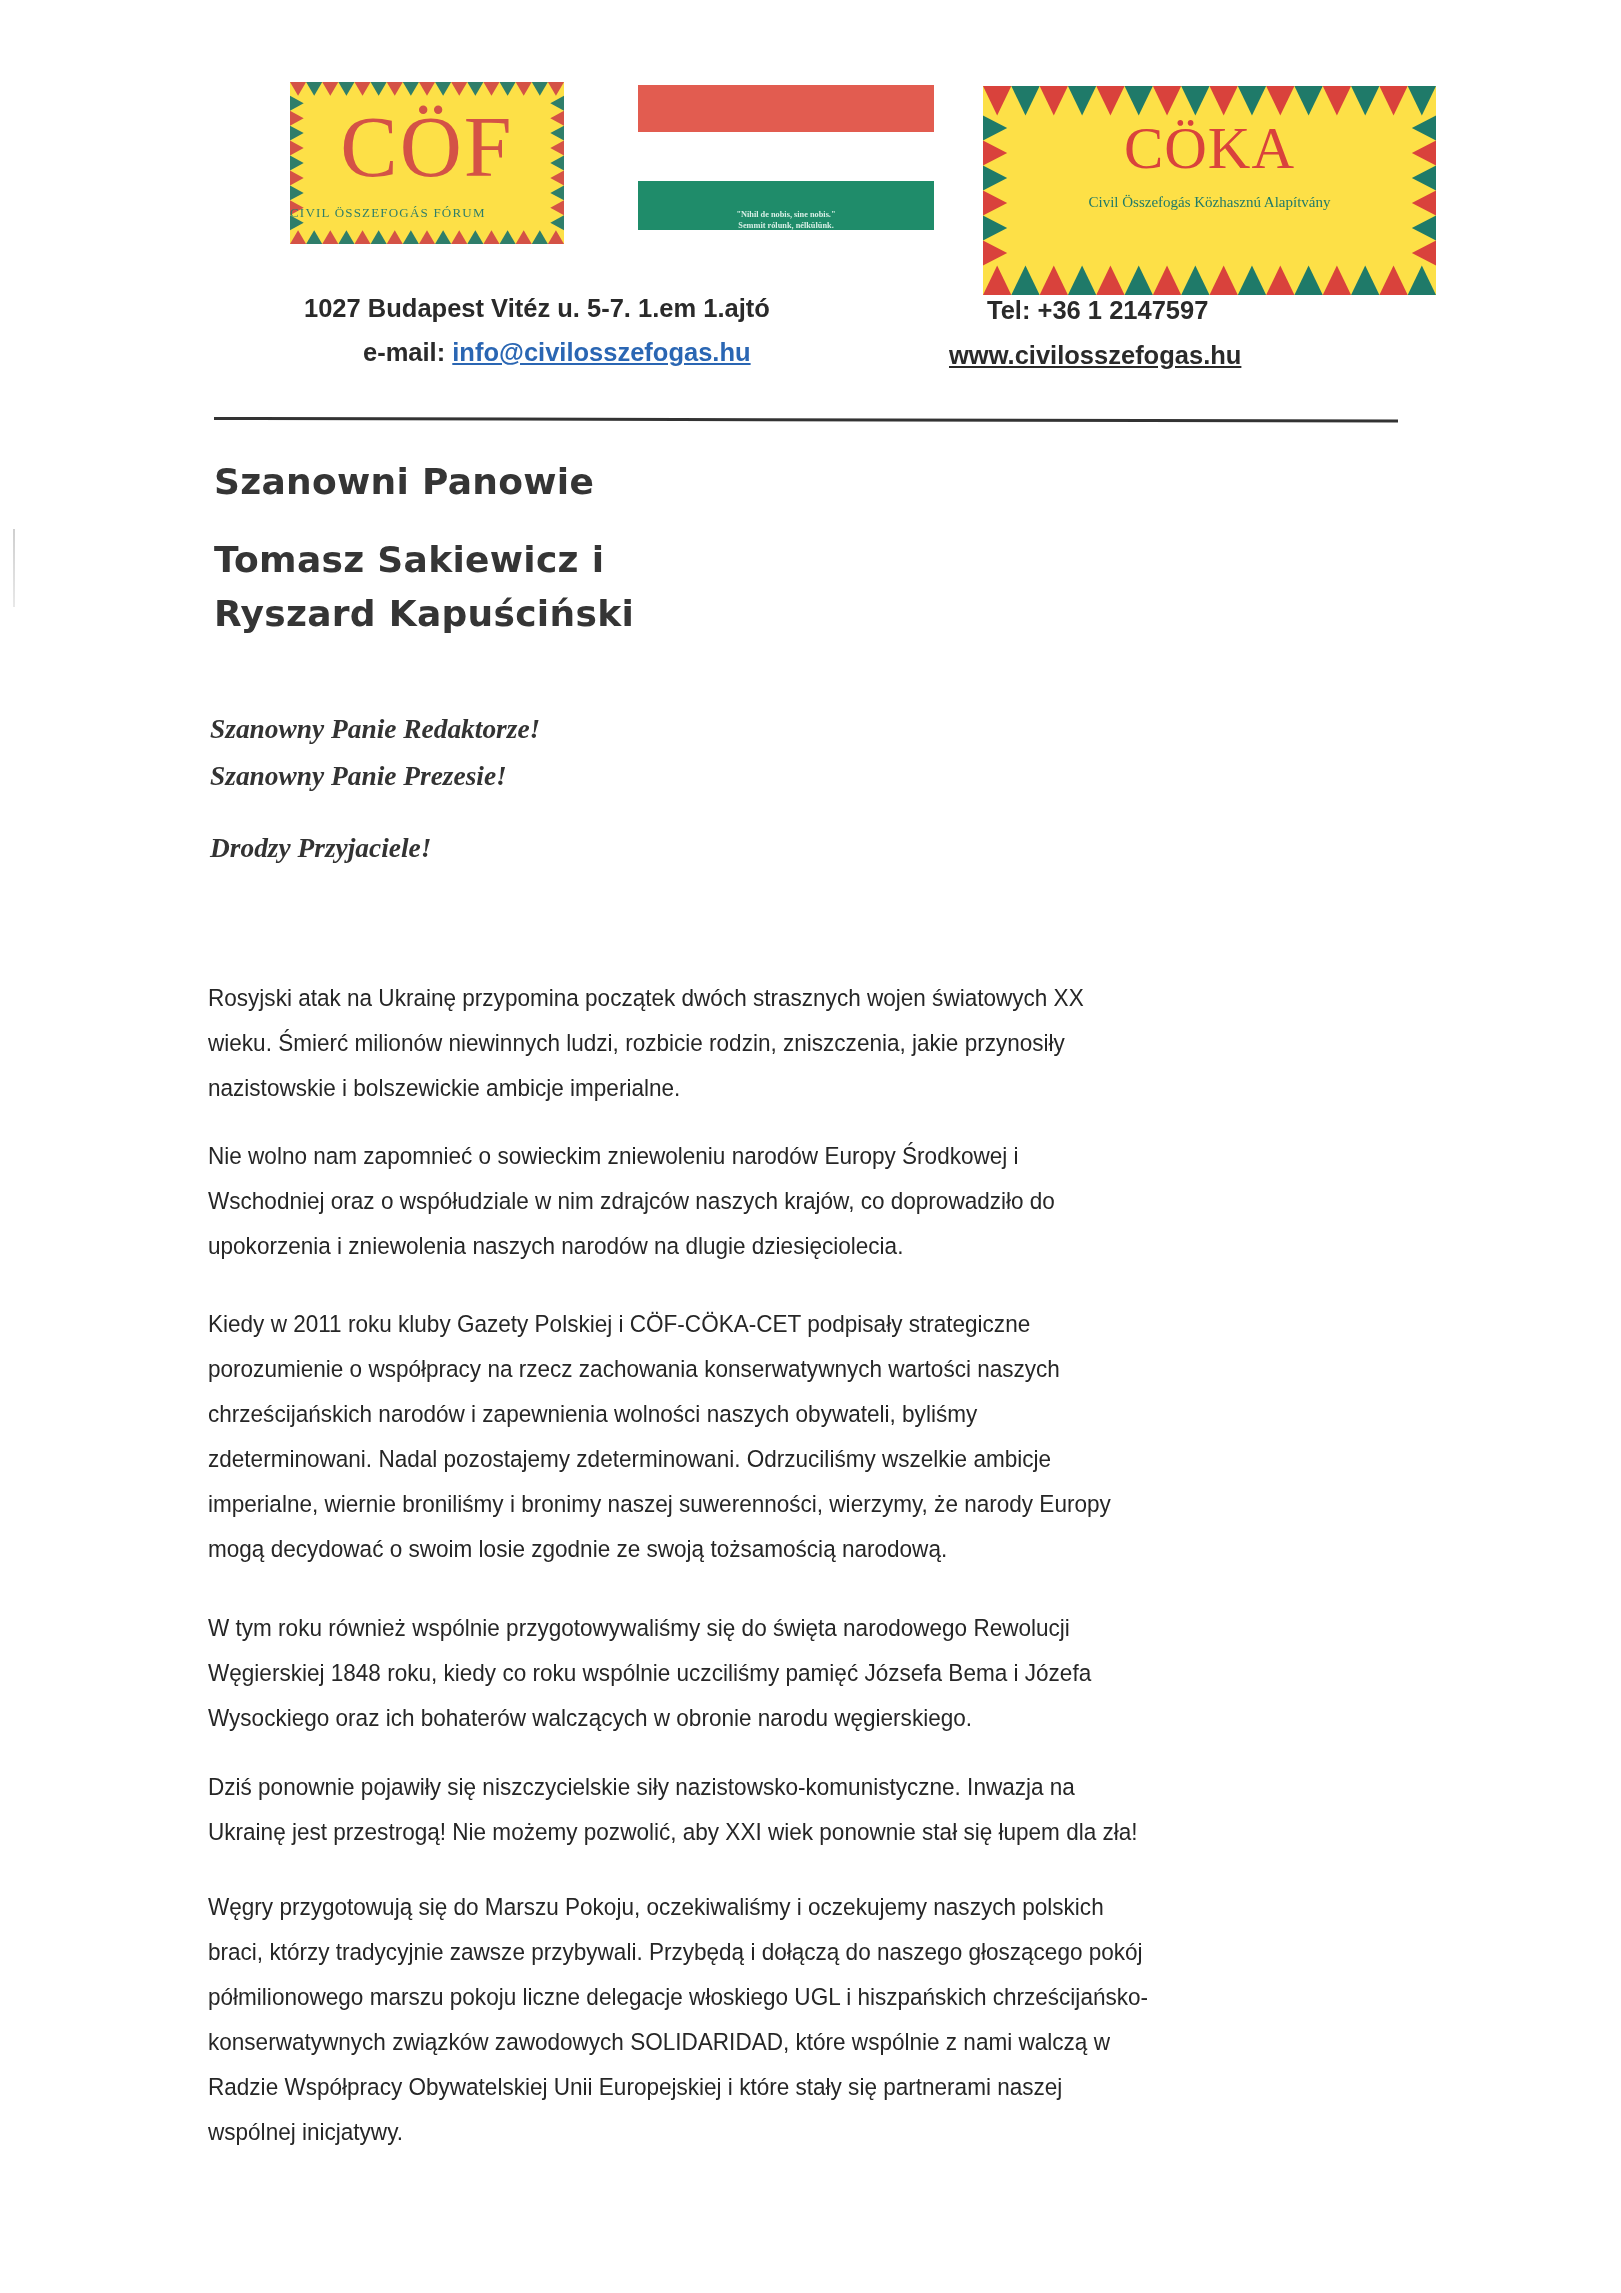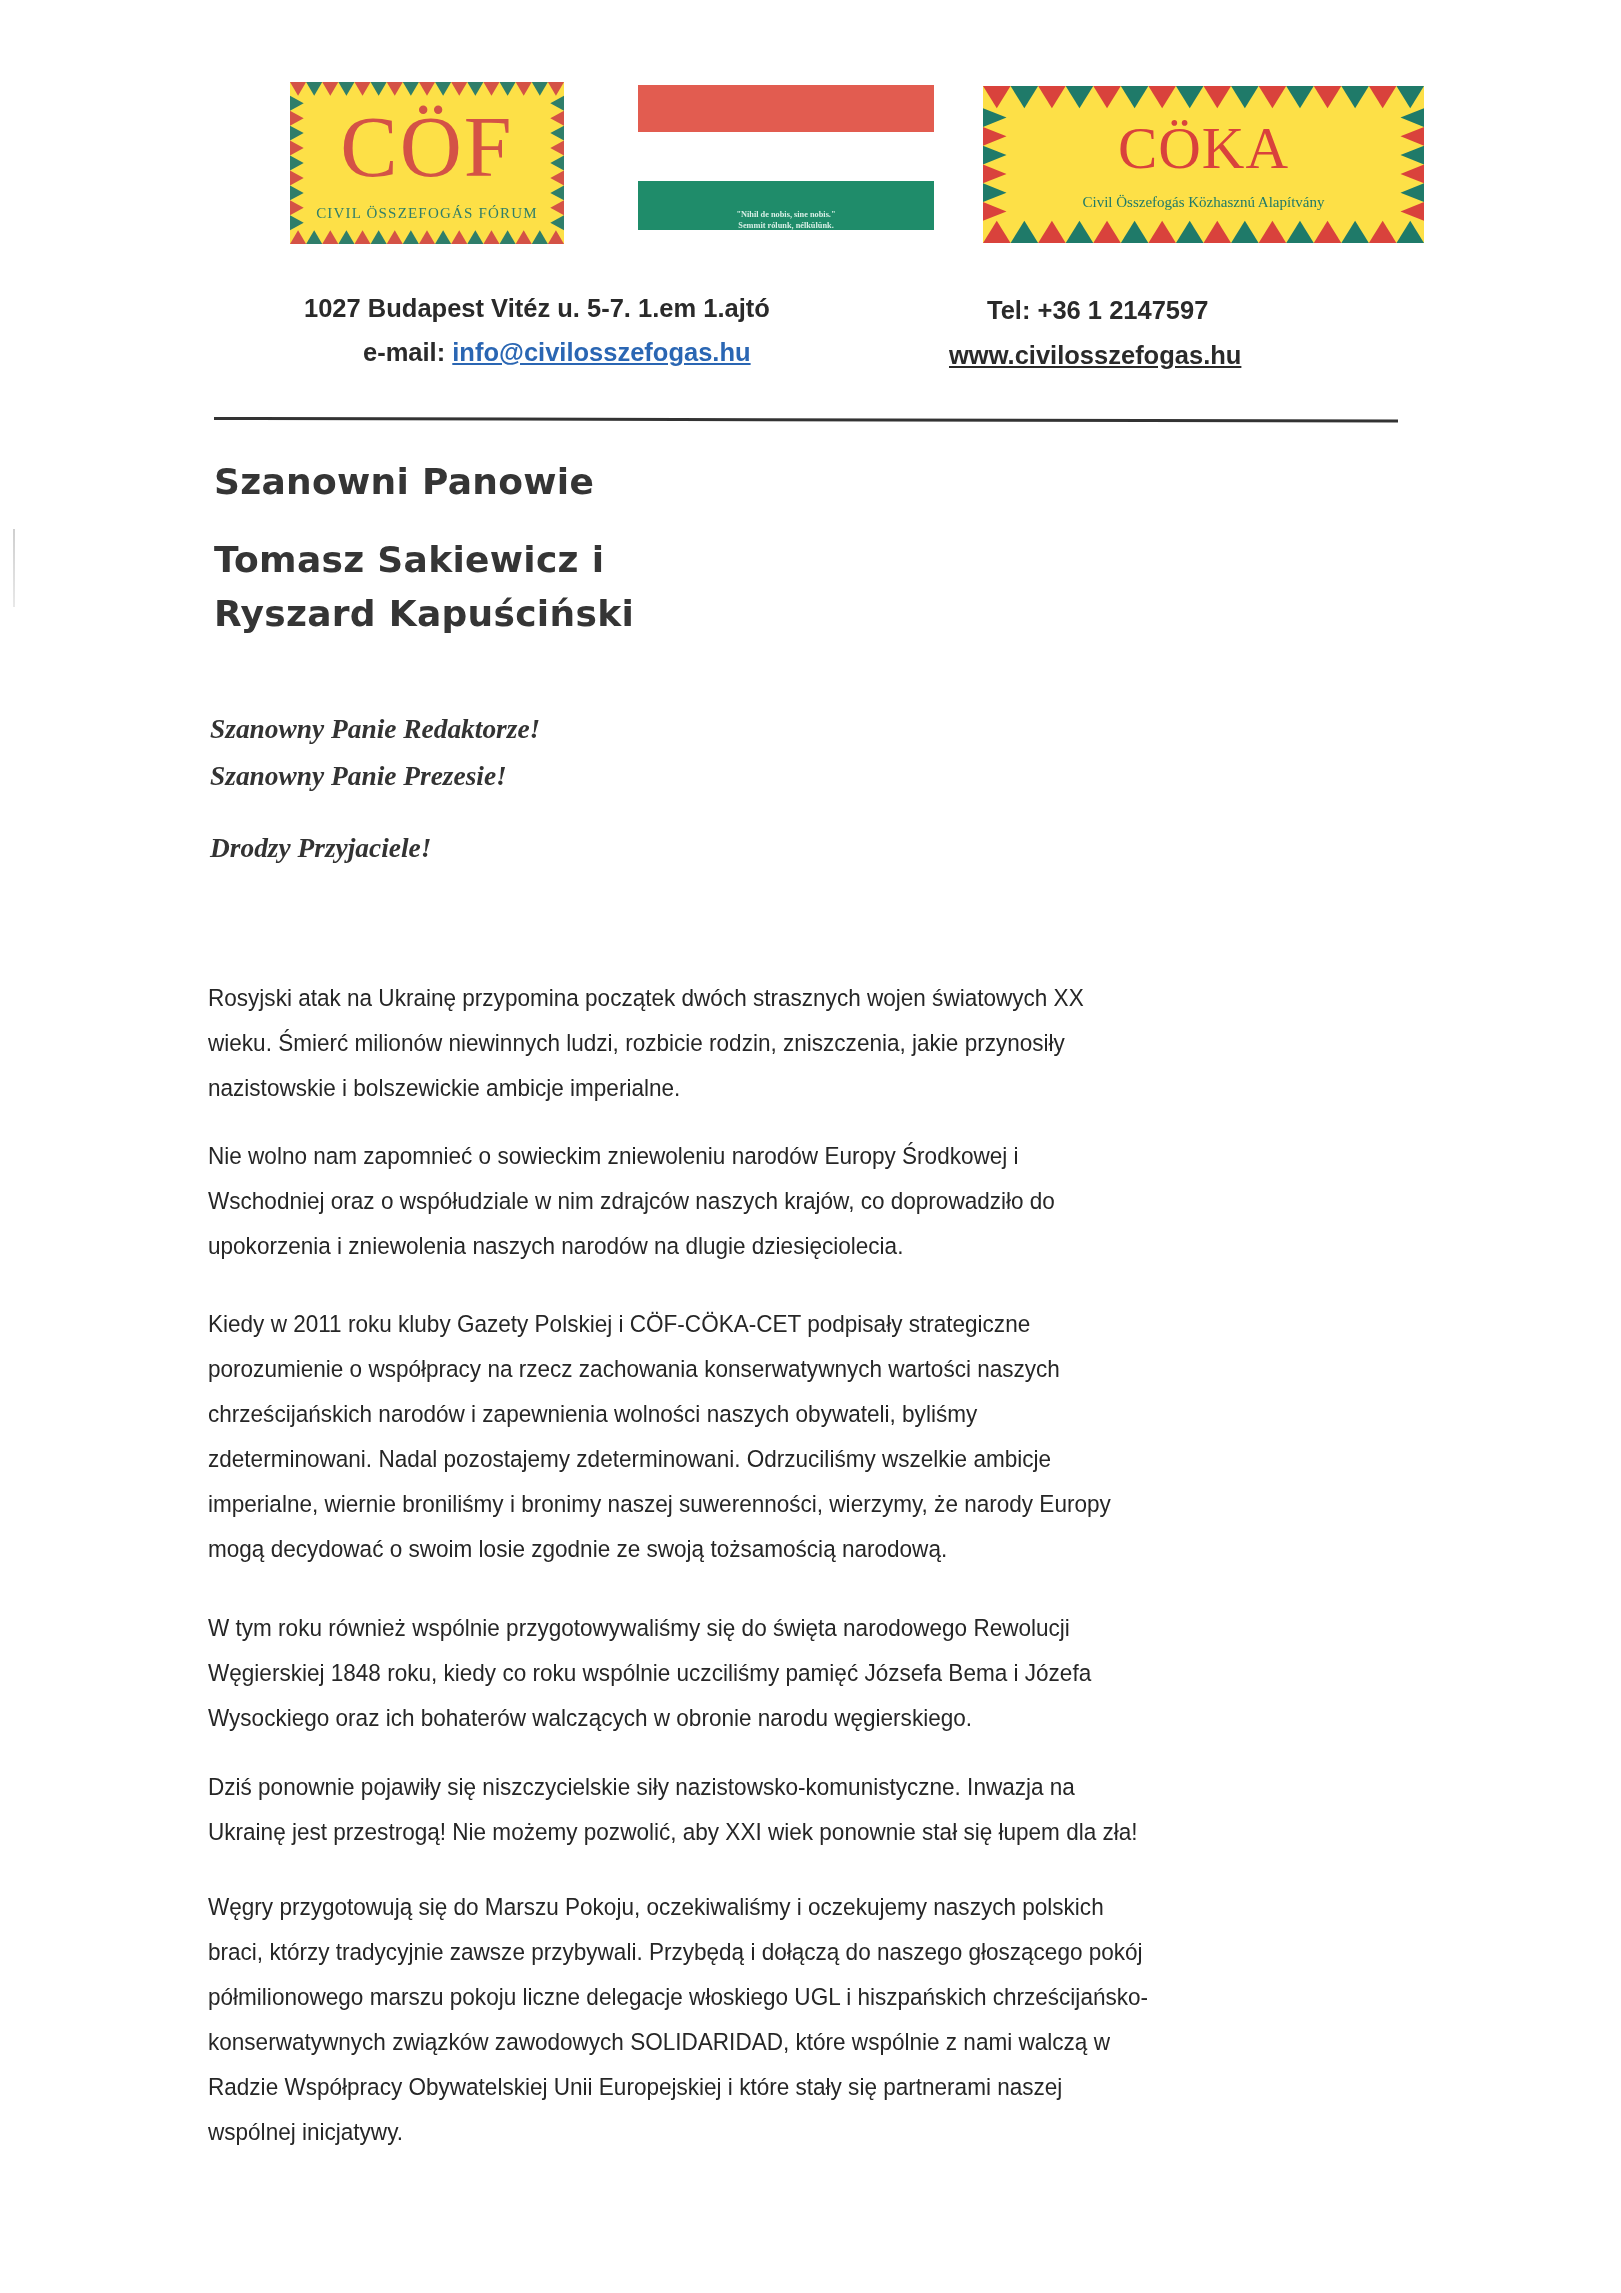--- a/index.html
+++ b/index.html
@@ -45,30 +45,30 @@
       text-align: center;
       font-family: "Liberation Serif", serif;
       font-size: 86px;
       color: #d45246;
       letter-spacing: 2px;
       line-height: 1;
     }
     .cof .small {
       position: absolute;
       left: 0; right: 0; top: 123px;
-      text-align: center;
-      font-family: "Liberation Serif", serif;
-      font-size: 15px;
+      text-align: left;
+      font-family: "Liberation Serif", serif;
+      font-size: 13px;
       color: #2f7e6a;
       letter-spacing: 1.2px;
       text-transform: uppercase;
     }
     .coka {
       left: 983px; top: 86px;
-      width: 441px; height: 157px;
+      width: 441px; height: 209px; padding-left: 12px;
     }
     .coka .big {
       position: absolute;
       left: 0; right: 0; top: 33px;
       text-align: center;
       font-family: "Liberation Serif", serif;
       font-size: 59px;
       color: #d9423c;
       letter-spacing: 1px;
       line-height: 1;

